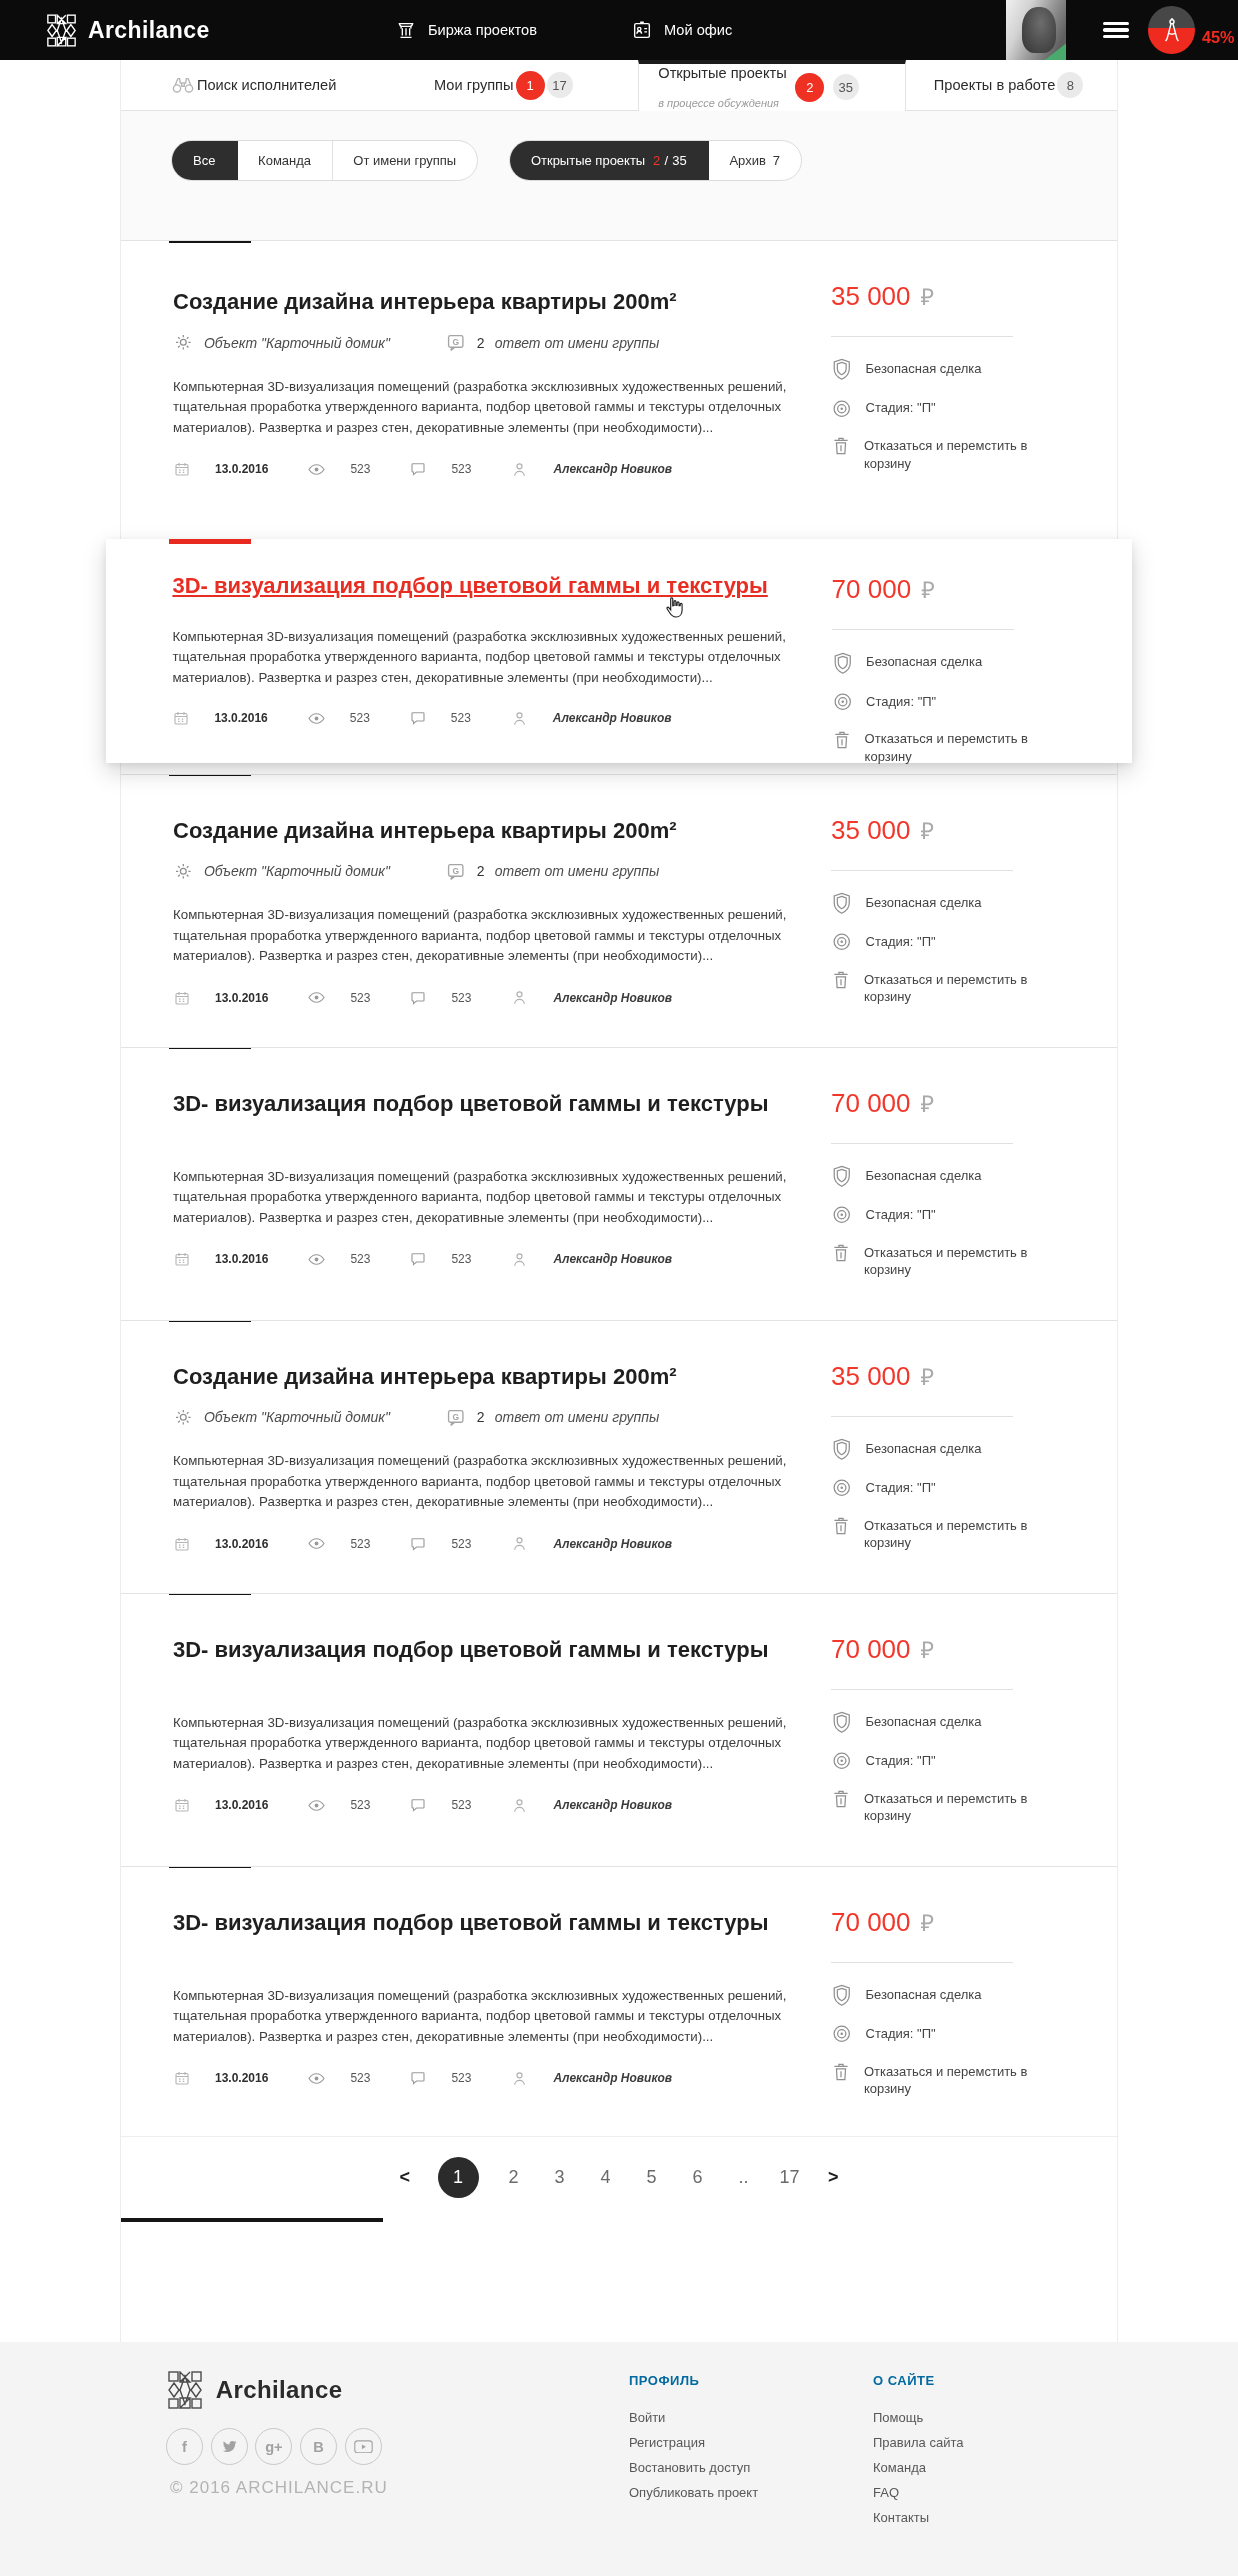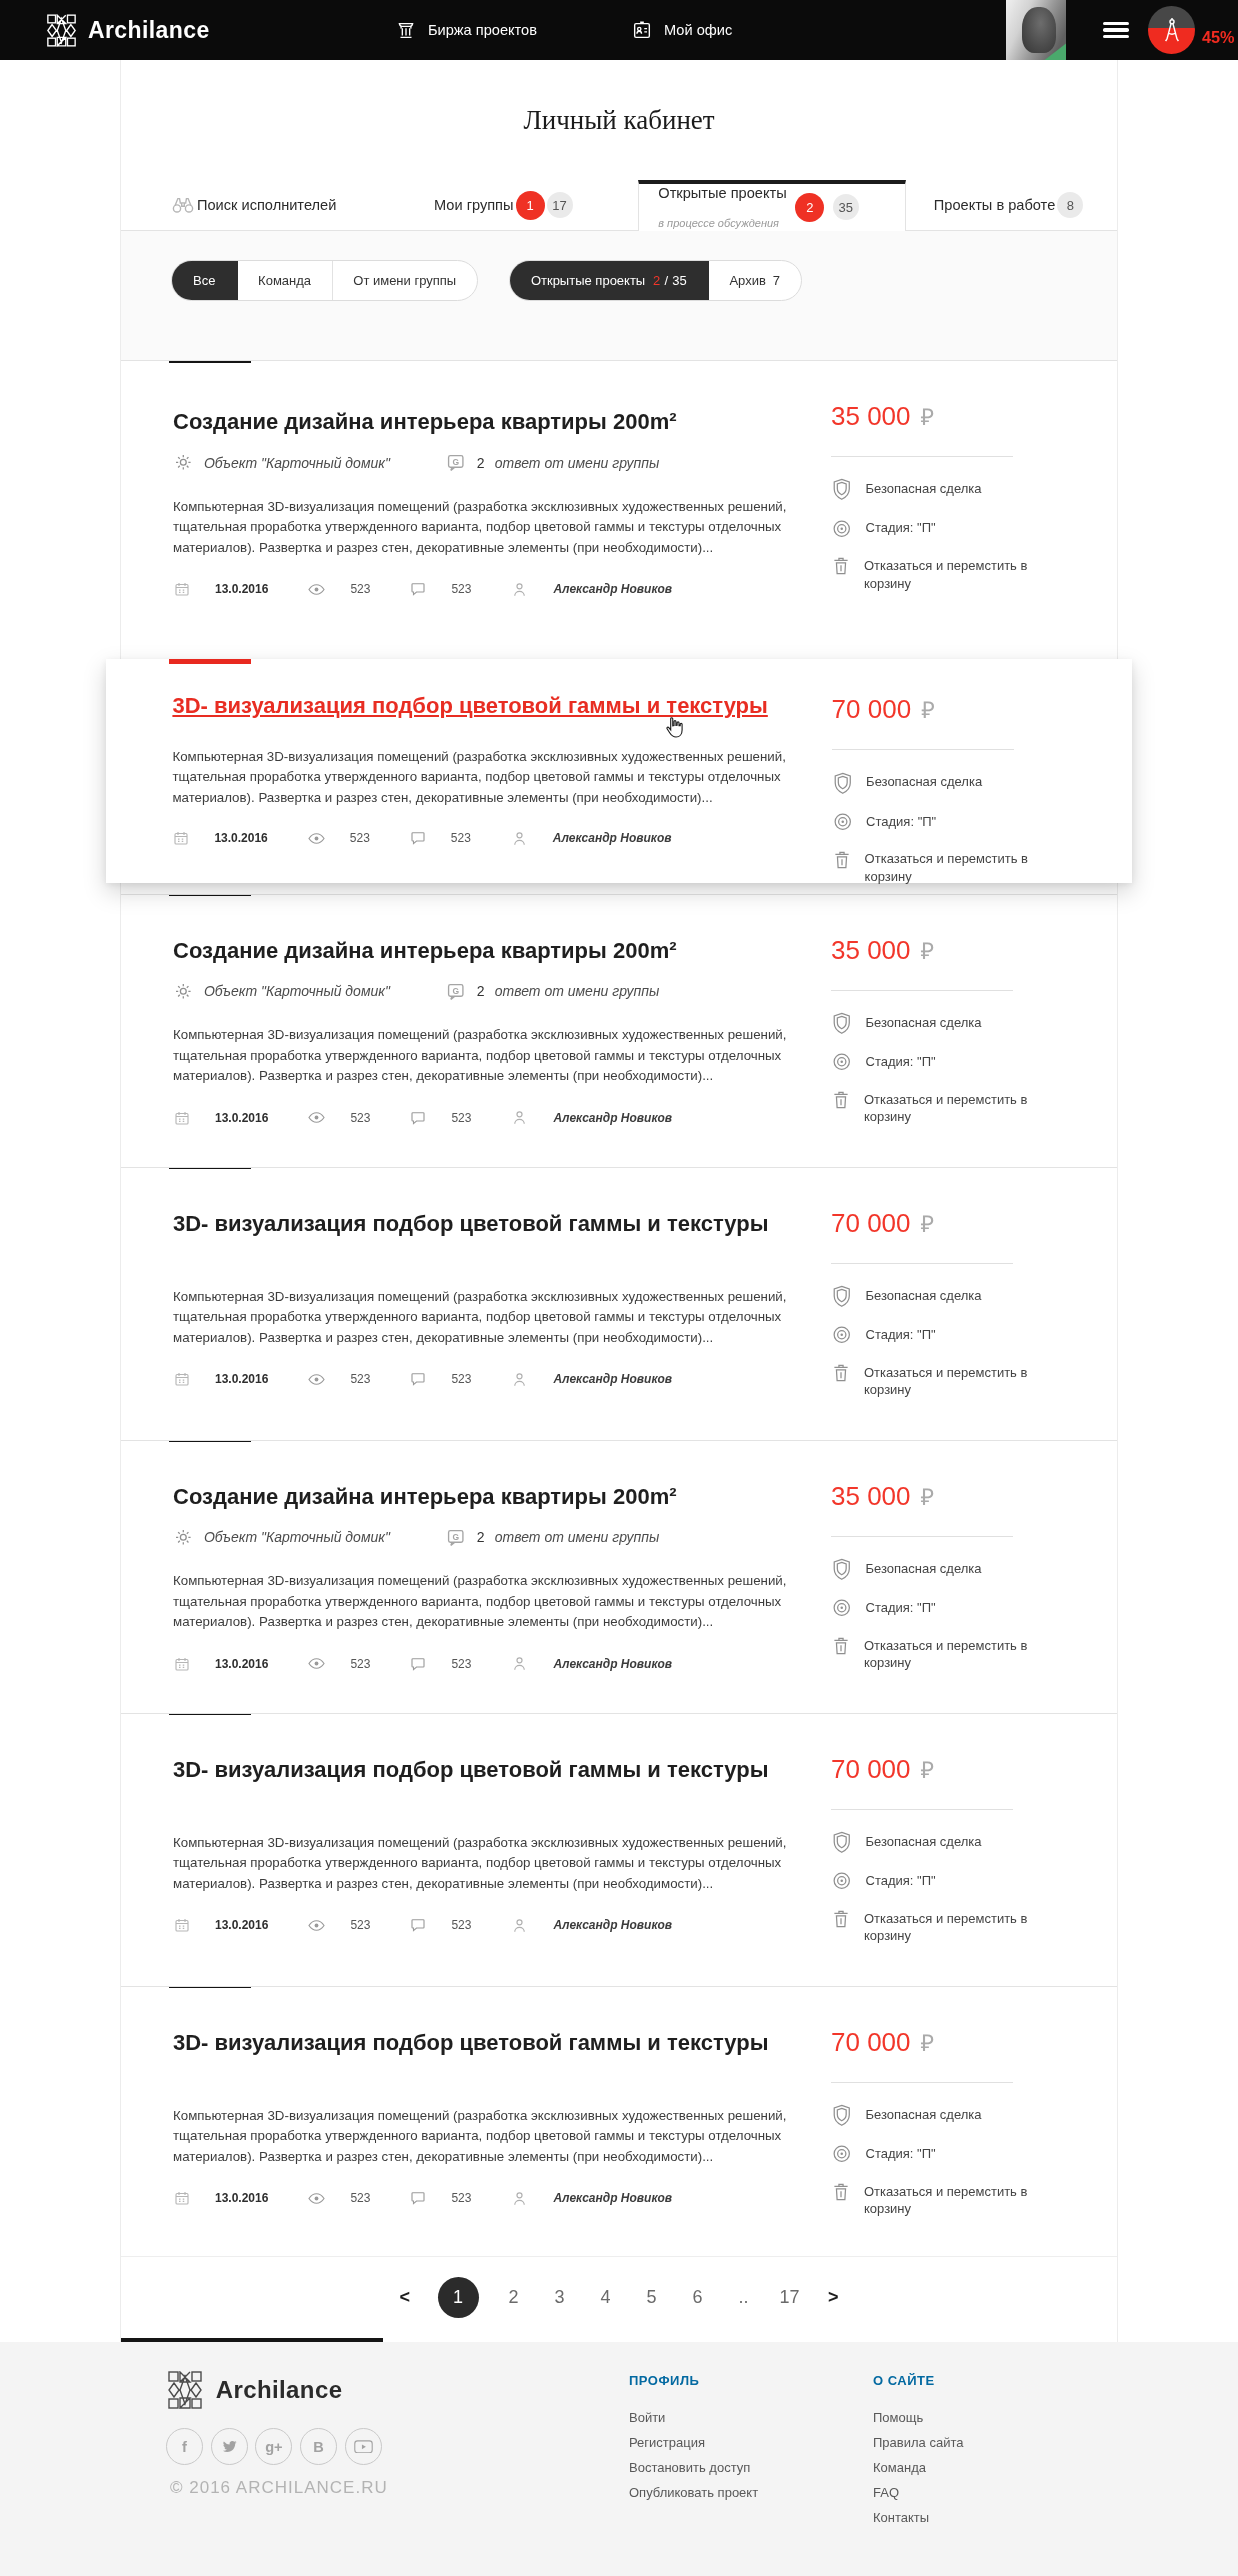--- a/index.html
+++ b/index.html
@@ -173,21 +173,20 @@
         <circle cx="12" cy="5" r="2.2"></circle>
         <path d="M12 2.8V1 M11 7 L6.5 24 M13 7 L17.5 24 M8.2 17.5 a8 8 0 0 0 7.6 0 M6.5 24l-1.5 2 M17.5 24l1.5 2"></path>
       </svg>
     </span>
   </div>
   <span class="progress-pct">45%</span>
 </header>
 
 <main class="container">
 
-  <h1 class="page-title">Личный кабинет</h1>
 
   <div class="tabs">
     <div class="tab tab-1">
       <span class="ic">
         <svg width="24" height="22" viewBox="0 0 28 24" fill="none" stroke="#b5b5b5" stroke-width="1.6">
           <circle cx="7" cy="16" r="4.2"></circle>
             <circle cx="21" cy="16" r="4.2"></circle>
           <path d="M4.8 12.5 L8 4.5 h2 l1 6 M23.2 12.5 L20 4.5 h-2 l-1 6 M12.5 9.5 h3 v4 h-3 z"></path>
         </svg>
       </span>

